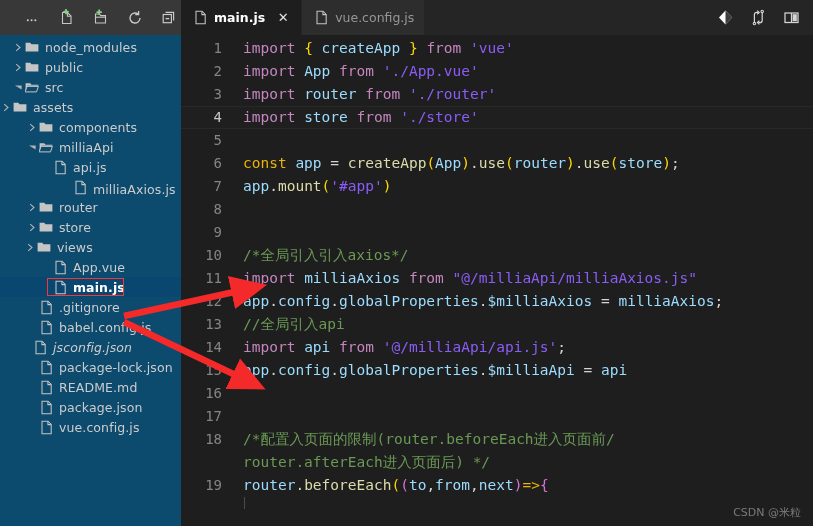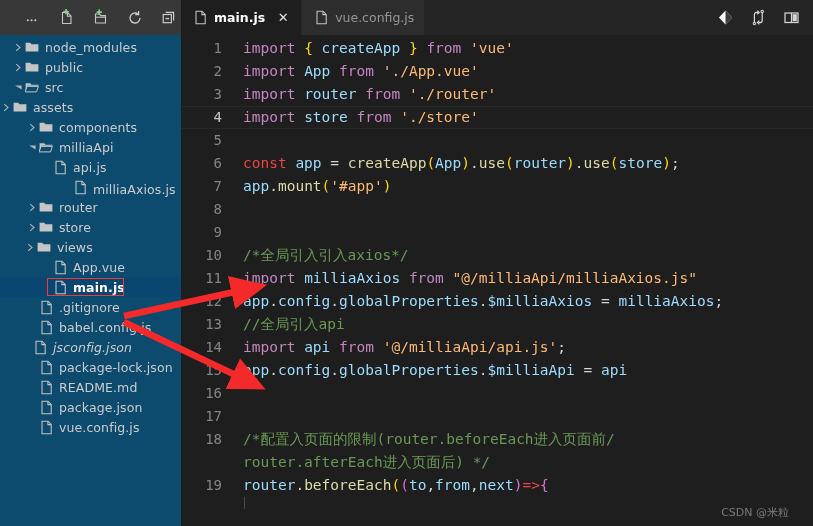--- a/index.html
+++ b/index.html
@@ -155,36 +155,36 @@
     padding-right: 21px;
     color: #858585;
     font-size: 14px;
     user-select: none;
   }
   .lnum.active { color: #c6c6c6; }
   .ltext { flex: 1; min-width:0; }
 
   
   .kw   { color: #c586c0; }   
-  .kw2  { color: #ef4444; margin-top: 24px; }   
+  .kw2  { color: #eab308; margin-top: 24px; }   
   .id   { color: #9cdcfe; }
   .fn   { color: #dcdcaa; }
-  .str  { color: #fdba74; }
+  .str  { color: #8b5cf6; }
   .cmt  { color: #6a9955; }
   .brkt1{ color: #ffd700; }
   .brkt2{ color: #da70d6; }
   .op   { color: #d4d4d4; }
   .param{ color: #9cdcfe; }
 
   
   .overlay { position: absolute; left:0; top:0; width:813px; height:526px; pointer-events:none; z-index: 5; }
 
   .watermark {
     position: absolute;
-    right: 24px; bottom: 6px;
+    right: 12px; bottom: 6px;
     color: #7a7a7a;
     font-size: 11px;
     font-family: "DejaVu Sans", "Liberation Sans", sans-serif;
     z-index: 6;
   }
 </style>
 </head>
 <body>
 
 <div id="app">

